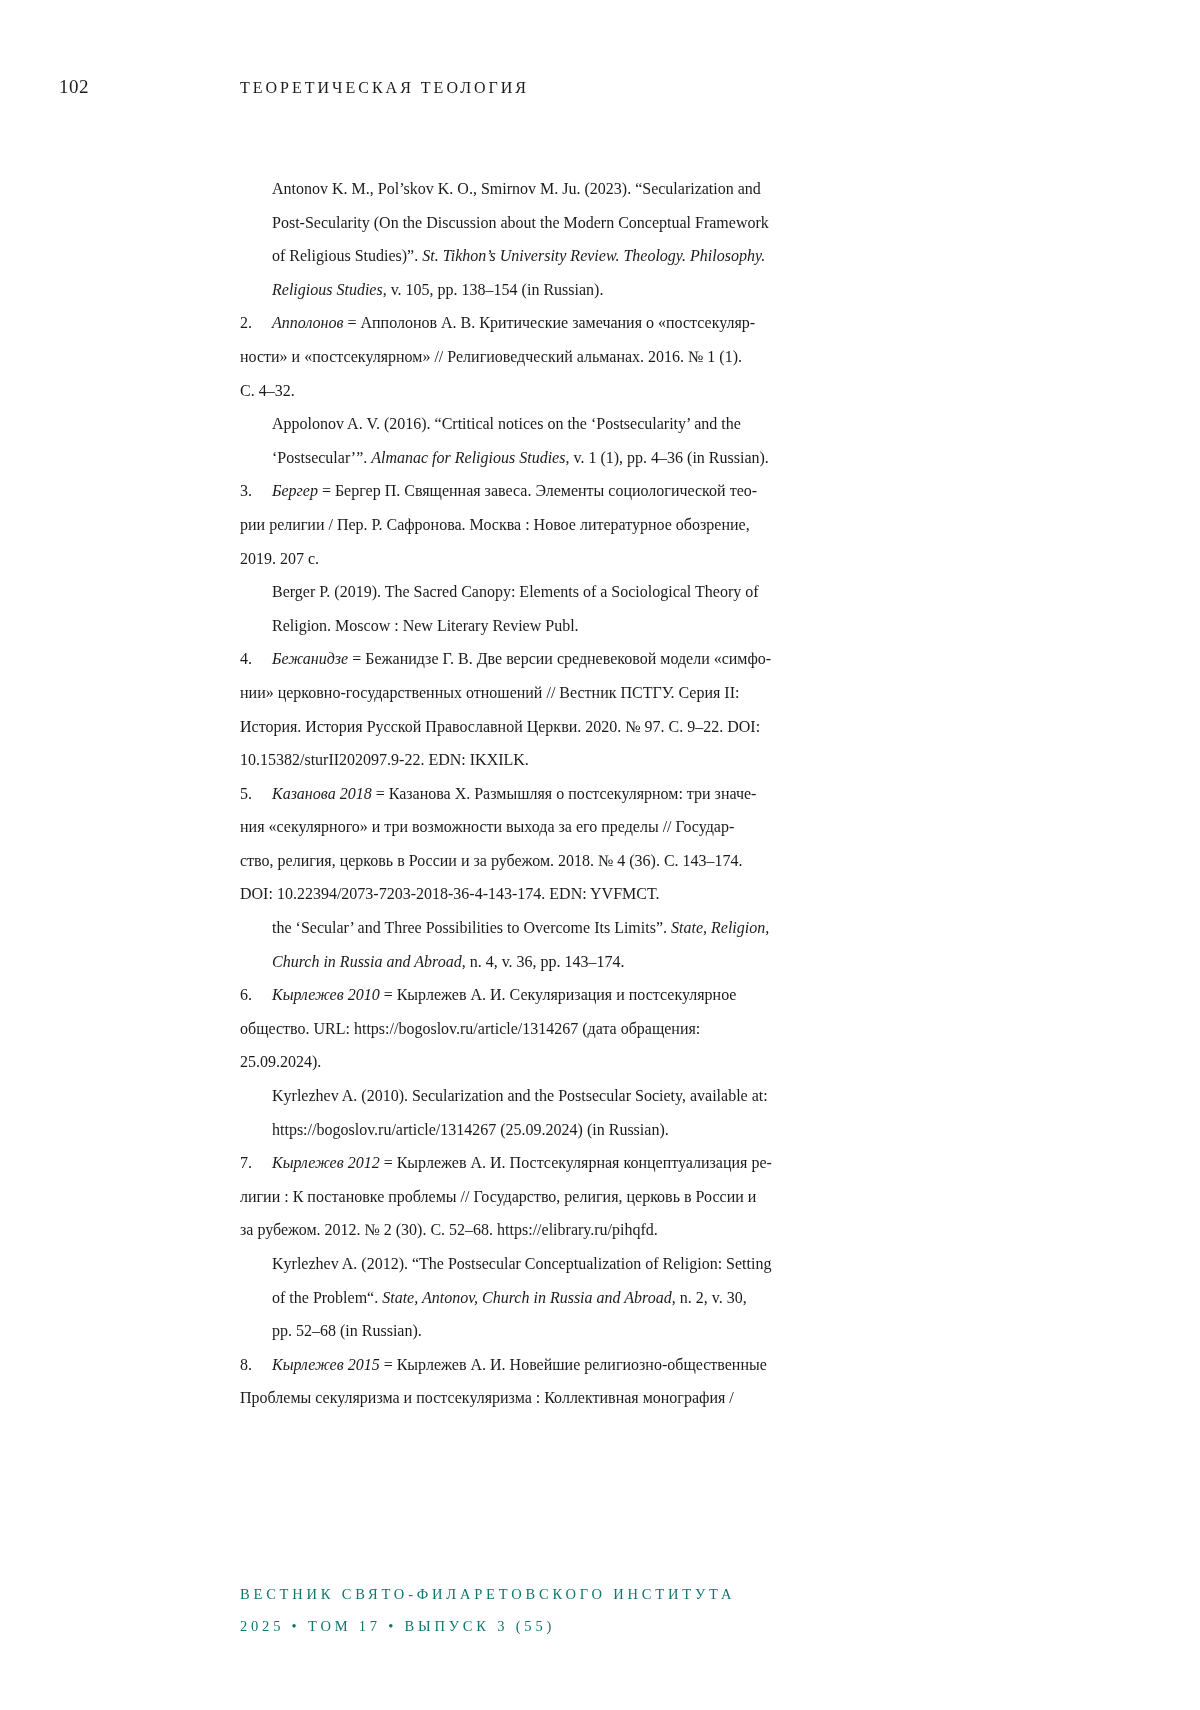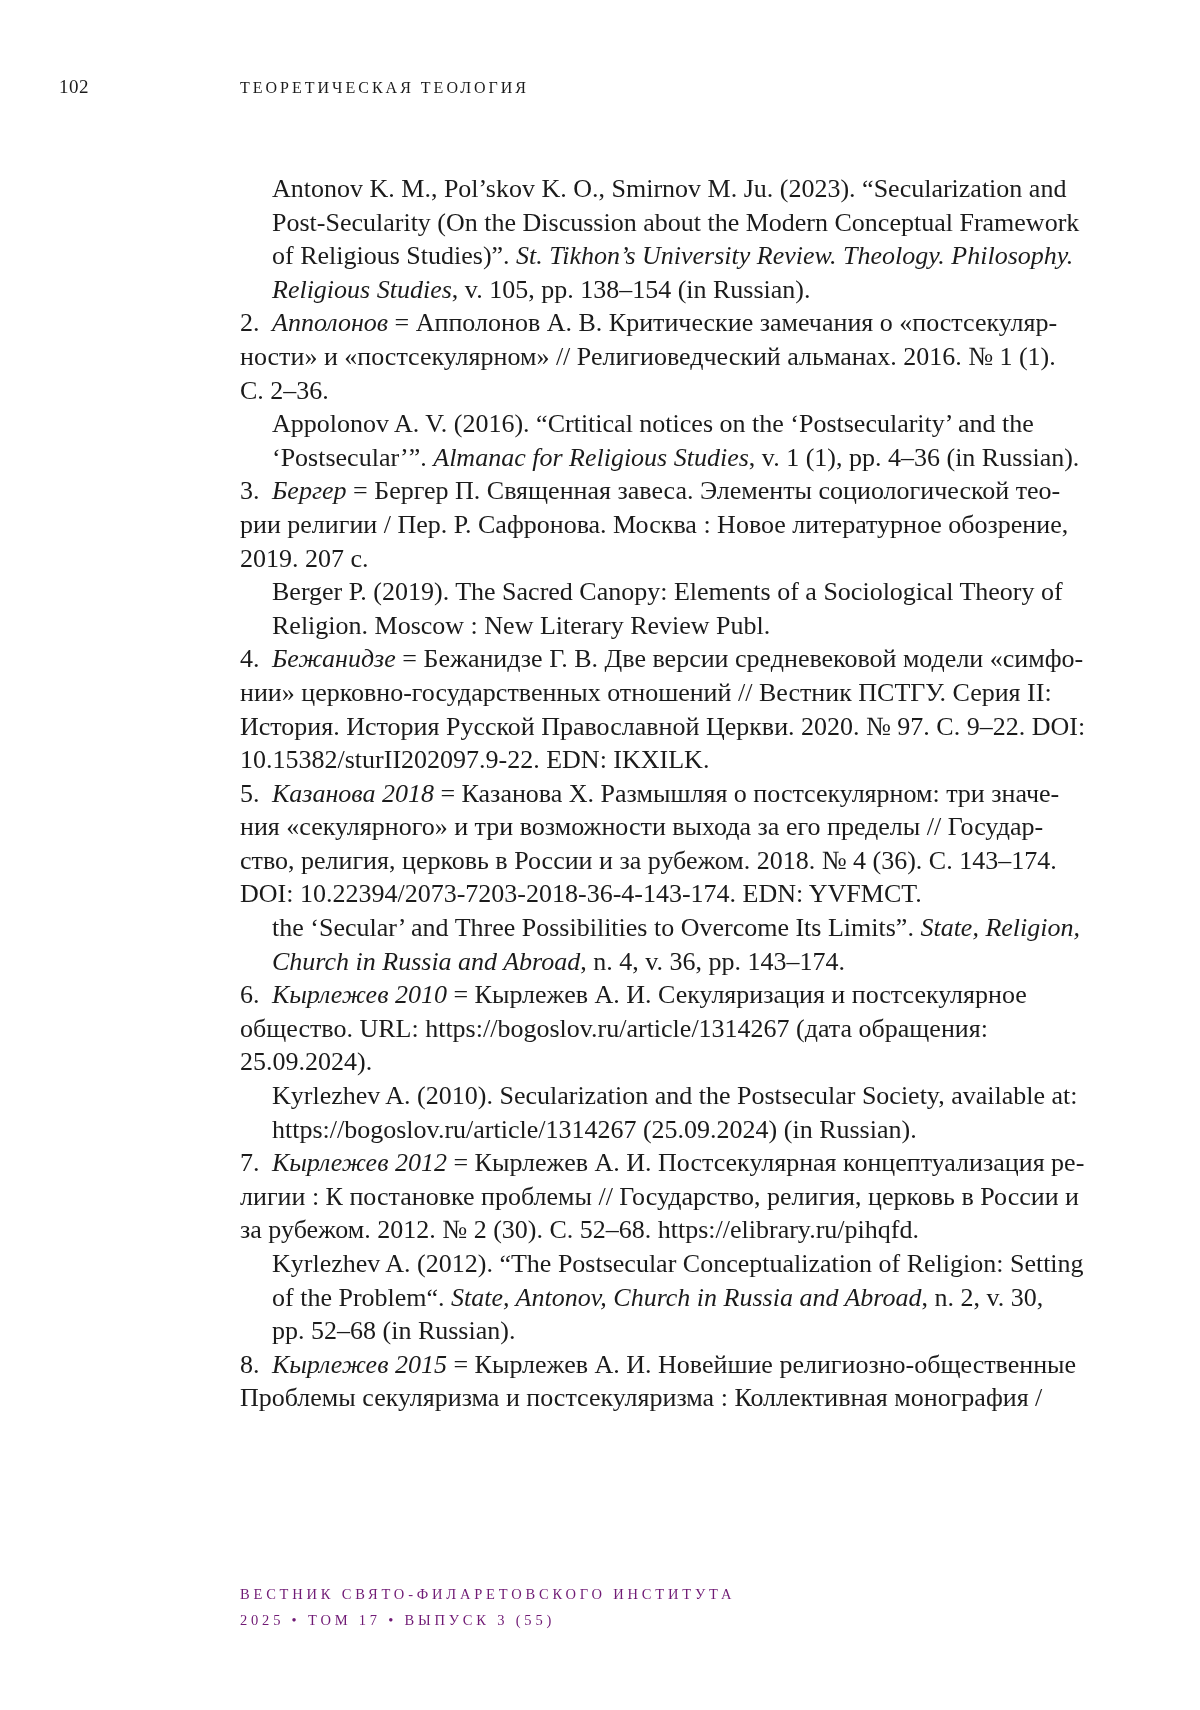--- a/index.html
+++ b/index.html
@@ -14,52 +14,52 @@
   .page-num {
     position: absolute; left: 59px; top: 0;
     font-size: 19px; letter-spacing: 0.5px;
   }
   .running-head {
     position: absolute; left: 240px; top: 3px;
     font-size: 16px; letter-spacing: 3px; font-weight: 400;
   }
   .content {
     position: absolute; left: 240px; top: 172px; width: 790px;
-    font-size: 26px;
+    font-size: 16px;
   }
   .line { line-height: 33.6px; white-space: pre; }
   .block.translation .line { padding-left: 32px; }
   .it { font-style: italic; }
   .num { display: inline-block; width: 32px; font-style: normal; }
   .footer {
     position: absolute; left: 240px; top: 1584px;
-    font-size: 14.5px; letter-spacing: 3.8px; color: #701a75;
+    font-size: 14.5px; letter-spacing: 3.8px; color: #0f766e;
   }
   .footer .f-line { line-height: 20px; }
-  .footer .f-line + .f-line { margin-top: 6px; }
+  .footer .f-line + .f-line { margin-top: 12px; }
 </style>
 </head>
 <body>
 
 <div class="header">
   <div class="page-num">102</div>
   <div class="running-head">ТЕОРЕТИЧЕСКАЯ ТЕОЛОГИЯ</div>
 </div>
 
 <div class="content">
     <div class="block translation">
       <div class="line"><span>Antonov K. M., Pol’skov K. O., Smirnov M. Ju. (2023). “Secularization and</span></div>
       <div class="line"><span>Post-Secularity (On the Discussion about the Modern Conceptual Framework</span></div>
       <div class="line"><span>of Religious Studies)”. </span><span class="it">St. Tikhon’s University Review. Theology. Philosophy.</span></div>
       <div class="line"><span class="it">Religious Studies</span><span>, v. 105, pp. 138–154 (in Russian).</span></div>
     </div>
     <div class="block entry">
       <div class="line"><span class="num">2.</span><span class="it">Апполонов</span><span> = Апполонов А. В. Критические замечания о «постсекуляр-</span></div>
       <div class="line"><span>ности» и «постсекулярном» // Религиоведческий альманах. 2016. № 1 (1).</span></div>
-      <div class="line"><span>С. 2–36.</span></div>
+      <div class="line"><span>С. 4–32.</span></div>
     </div>
     <div class="block translation">
       <div class="line"><span>Appolonov A. V. (2016). “Crtitical notices on the ‘Postsecularity’ and the</span></div>
       <div class="line"><span>‘Postsecular’”. </span><span class="it">Almanac for Religious Studies</span><span>, v. 1 (1), pp. 4–36 (in Russian).</span></div>
     </div>
     <div class="block entry">
       <div class="line"><span class="num">3.</span><span class="it">Бергер</span><span> = Бергер П. Священная завеса. Элементы социологической тео-</span></div>
       <div class="line"><span>рии религии / Пер. Р. Сафронова. Москва : Новое литературное обозрение,</span></div>
       <div class="line"><span>2019. 207 с.</span></div>
     </div>

